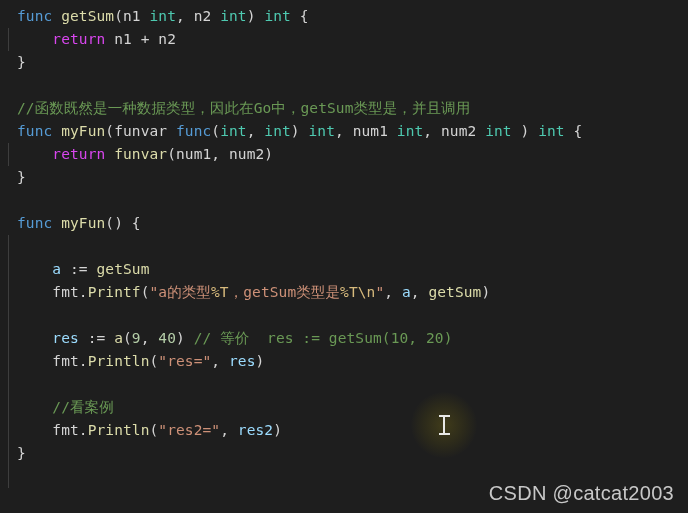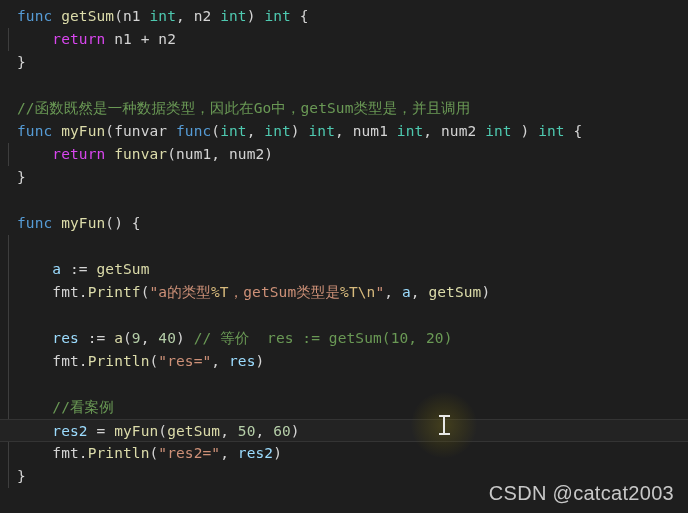--- a/index.html
+++ b/index.html
@@ -158,21 +158,20 @@
       <div class="line"><span></span></div>
 
       <div class="line">    <span class="var">res</span><span class="punct"> := </span><span class="fn">a</span><span class="punct">(</span><span class="num">9</span><span class="punct">, </span><span class="num">40</span><span class="punct">) </span><span class="cmt">// 等价  res := getSum(10, 20)</span></div>
 
       <div class="line">    <span class="plain">fmt</span><span class="punct">.</span><span class="fn">Println</span><span class="punct">(</span><span class="str">"res="</span><span class="punct">, </span><span class="var">res</span><span class="punct">)</span></div>
 
       <div class="line"><span></span></div>
 
       <div class="line">    <span class="cmt">//看案例</span></div>
 
-      <div class="line current">    <span class="var">res2</span><span class="punct"> = </span><span class="fn">myFun</span><span class="punct">(</span><span class="fn">getSum</span><span class="punct">, </span><span class="num">50</span><span class="punct">, </span><span class="num">60</span><span class="punct">)</span></div>
 
       <div class="line">    <span class="plain">fmt</span><span class="punct">.</span><span class="fn">Println</span><span class="punct">(</span><span class="str">"res2="</span><span class="punct">, </span><span class="var">res2</span><span class="punct">)</span></div>
 
       <div class="line"><span class="punct">}</span></div>
 
     </div>
   </div>
 
   <div class="cursor-halo" style="left:411px;top:392px;"></div>
   <div class="ibeam" style="left:439px;top:415px;">

